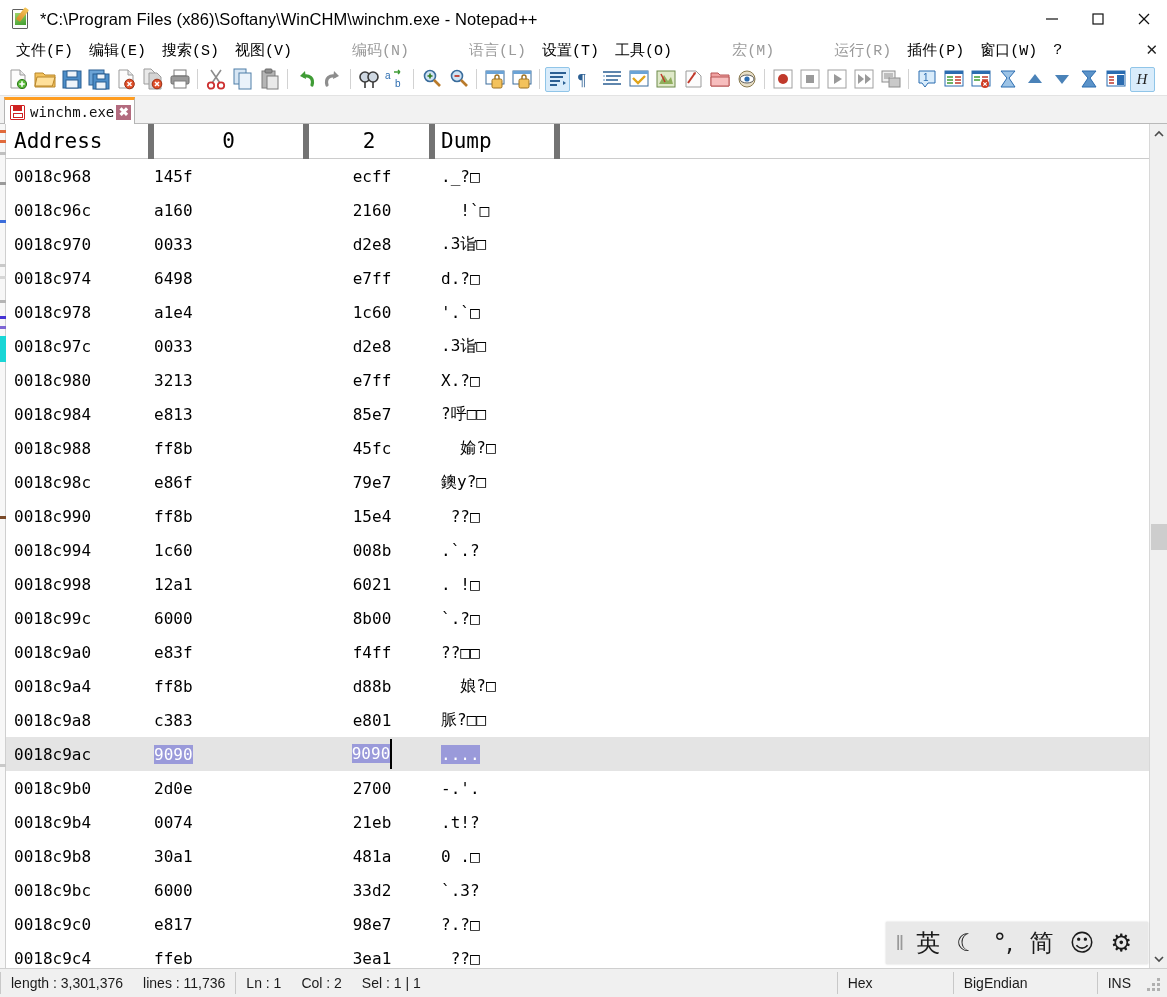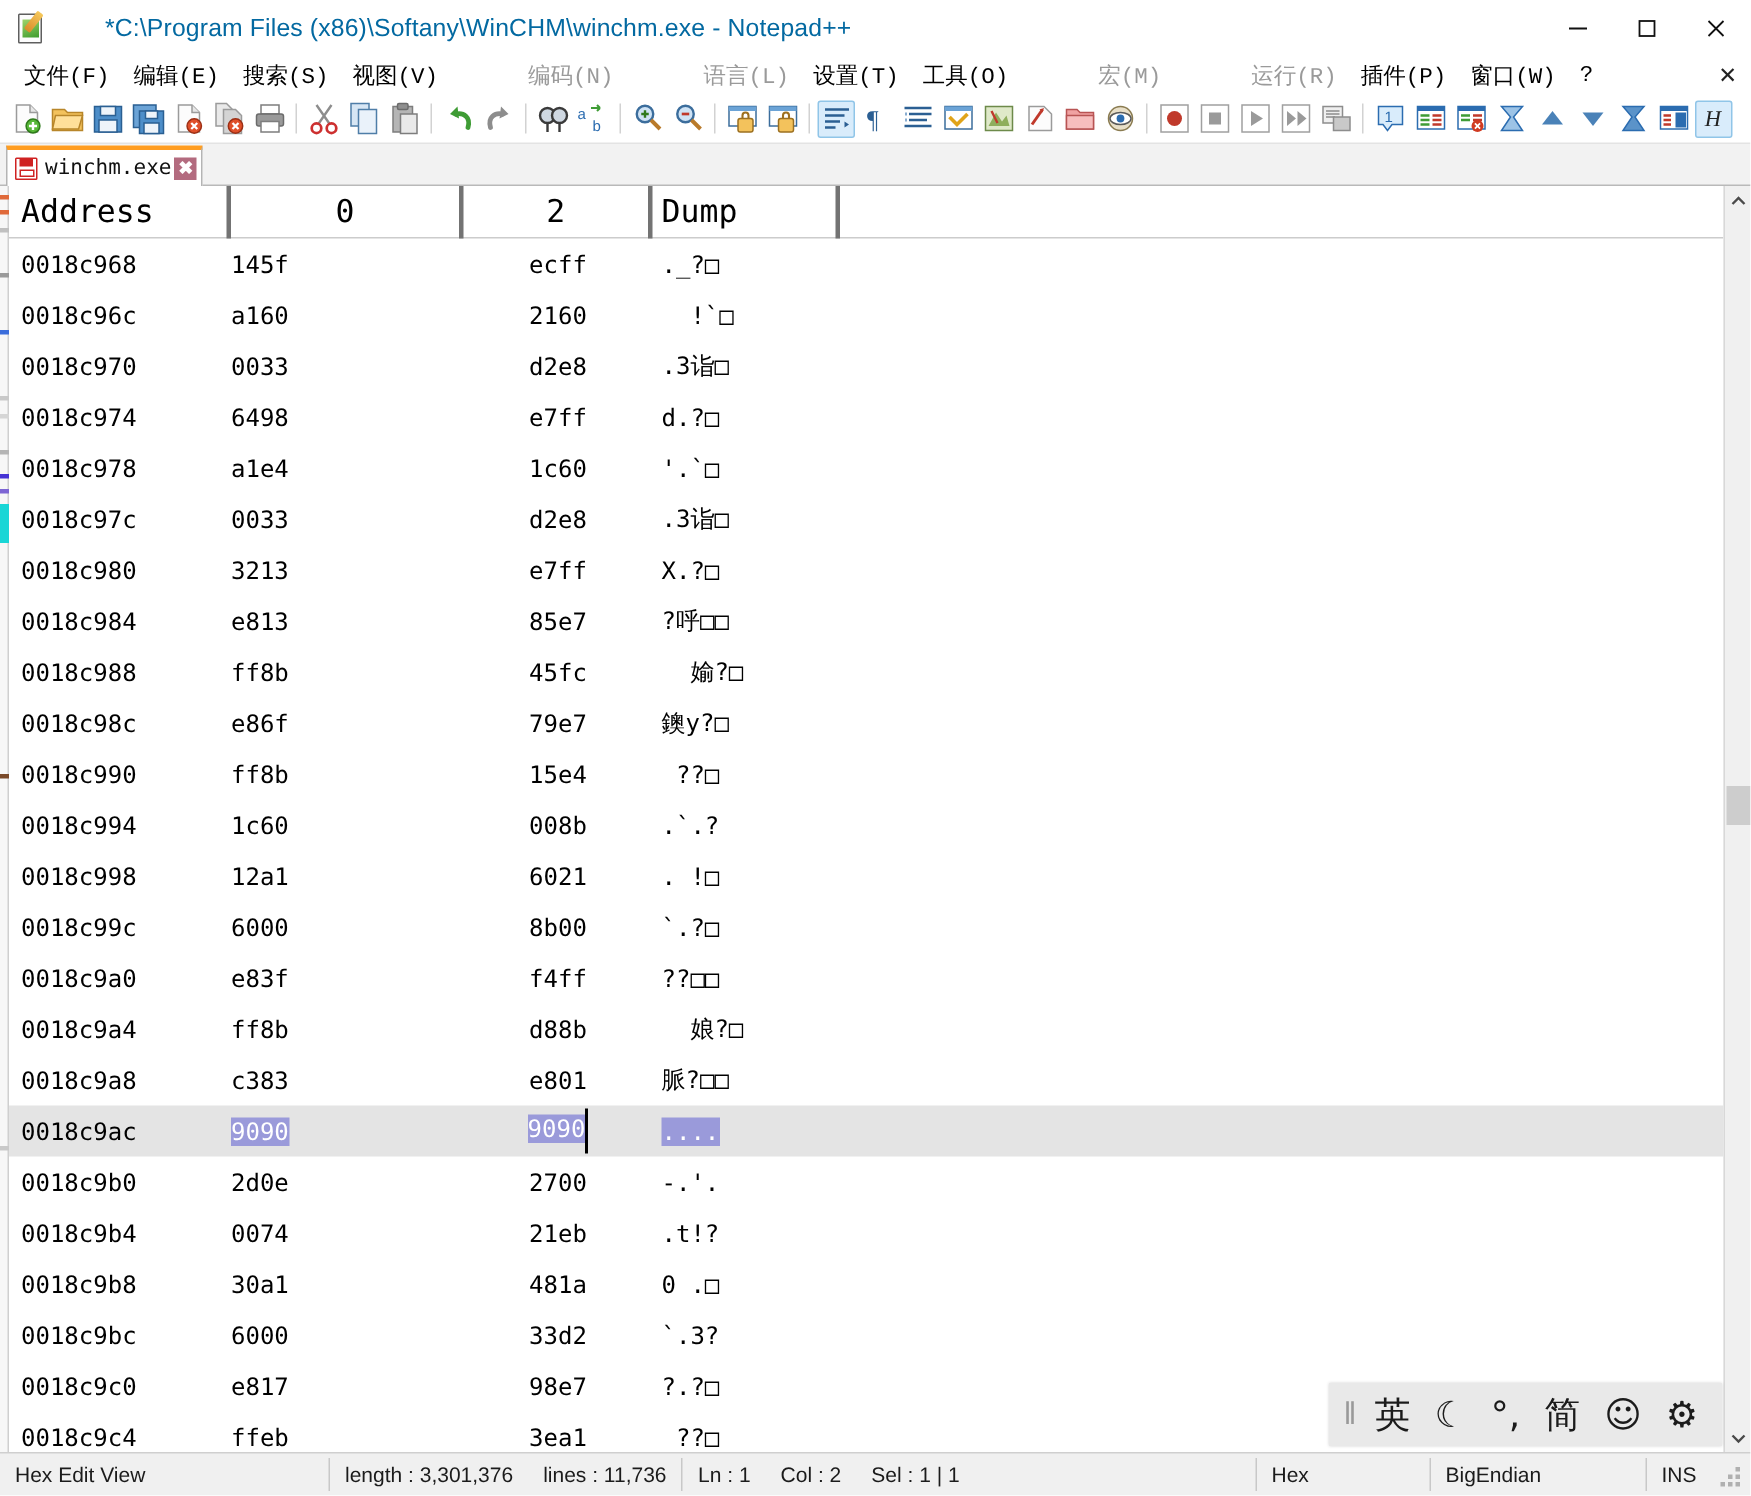--- a/index.html
+++ b/index.html
@@ -29,23 +29,22 @@
   .title-icon .grn {
     position: absolute; left: 5px; top: 5px; width: 11px; height: 12px;
     background: linear-gradient(160deg,#9fd46a,#3f9d2f);
   }
   .title-icon .pen {
     position: absolute; left: 10px; top: -1px; width: 5px; height: 15px;
     background: linear-gradient(180deg,#f6c95c,#d98c2a);
     transform: rotate(38deg); border-radius: 1px;
   }
   .title-text {
-    font-size: 16.5px; color: #0369a1; letter-spacing: .1px;
+    font-size: 16.5px; color: #000000; letter-spacing: .1px;
     white-space: nowrap;
-    margin-left: 30px;
   }
   .win-buttons { position: absolute; right: 0; top: 0; height: 38px; display: flex; }
   .win-btn {
     width: 46px; height: 38px; display: flex; align-items: center; justify-content: center;
     background: transparent;
   }
   .win-btn svg { display: block; }
 
   
   .menubar {
@@ -123,21 +122,21 @@
   .marker-strip .mk { position: absolute; left: 0; width: 6px; height: 3px; }
 
   .hex-area { flex: 1 1 auto; position: relative; overflow: hidden; background: #ffffff; }
 
   .hex-header {
     height: 35px; display: flex; align-items: center;
     background: #ffffff; border-bottom: 1px solid #cccccc;
     font-family: "DejaVu Sans Mono", monospace;
     font-size: 21px; color: #000;
   }
-  .hx-col { height: 35px; display: flex; align-items: center; border-right: 3px solid #737373; }
+  .hx-col { height: 35px; display: flex; align-items: center; border-right: 6px solid #737373; }
   .hx-col.addr { width: 148px; padding-left: 8px; }
   .hx-col.c0   { width: 155px; justify-content: center; }
   .hx-col.c2   { width: 126px; justify-content: center; }
   .hx-col.dump { width: 125px; padding-left: 6px; }
 
   .hex-rows { position: relative; }
   .hex-row {
     height: 34px; display: flex; align-items: center;
     font-family: "DejaVu Sans Mono", monospace;
     font-size: 16px; color: #000; white-space: pre;
@@ -611,21 +610,20 @@
       <span class="ime-item">英</span>
       <span class="ime-item">☾</span>
       <span class="ime-item">°,</span>
       <span class="ime-item">简</span>
       <span class="ime-item">☺</span>
       <span class="ime-item">⚙</span>
     </div>
   </div>
 
   <div class="statusbar">
-    <div class="sb-cell" style="width:219px">Hex Edit View</div>
     <div class="sb-sep"></div>
     <div class="sb-cell">length : 3,301,376</div>
     <div class="sb-cell">lines : 11,736</div>
     <div class="sb-sep"></div>
     <div class="sb-cell">Ln : 1</div>
     <div class="sb-cell">Col : 2</div>
     <div class="sb-cell">Sel : 1 | 1</div>
     <div class="sb-cell" style="flex:1 1 auto"></div>
     <div class="sb-sep"></div>
     <div class="sb-cell" style="width:115px">Hex</div>

